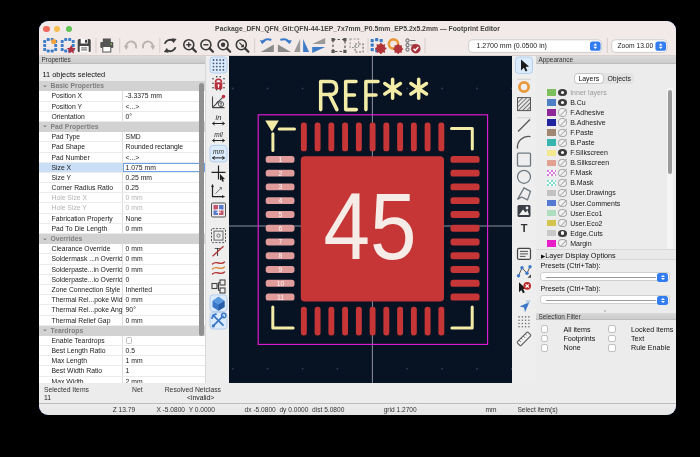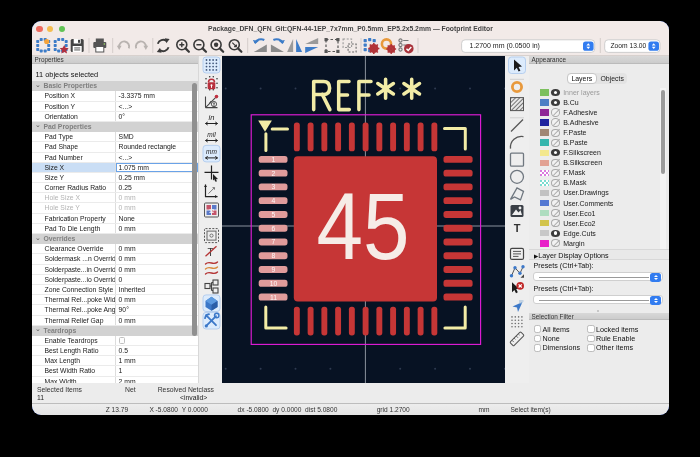--- a/index.html
+++ b/index.html
@@ -1,18 +1,18 @@
 <!DOCTYPE html>
 <html><head>
 <meta charset="utf-8">
 <style>
 * { margin:0; padding:0; box-sizing:border-box; }
 html,body { width:700px; height:457px; background:#000; overflow:hidden;
   font-family:"Liberation Sans", sans-serif; }
-#win { position:absolute; left:32px; top:21px; width:637px; height:393.5px;
+#win { position:absolute; left:39px; top:21px; width:637px; height:393.5px;
   background:#1d4ed8; border-radius:9px; overflow:hidden; }
 #titlebar { position:absolute; left:0; top:0; width:637px; height:14px;
   background:#f2eae8; }
 #titlebar .tl { position:absolute; top:4.7px; width:6.3px; height:6.3px; border-radius:50%; }
 #title { position:absolute; left:0; right:0; top:0; height:14px; line-height:15px;
   text-align:center; font-size:6.8px; font-weight:bold; color:#444; }
 #toolbar { position:absolute; left:0; top:14px; width:637px; height:21px;
   background:#f2eae8; border-bottom:1px solid #d8d1ce; }
 #main { position:absolute; left:0; top:35px; width:637px; height:327px; }
 #props { position:absolute; left:0; top:0; width:167px; height:327px; background:#ececec; border-right:1px solid #d8d8d8;}
@@ -72,21 +72,21 @@
 .step::after { content:""; position:absolute; left:3.2px; bottom:1.8px; border-left:2px solid transparent;
   border-right:2px solid transparent; border-top:2.2px solid #fff; }
 #sfilter { position:absolute; left:0; top:268.5px; width:140px; font-size:7.2px; color:#111; }
 .srow { height:9.35px; display:flex; align-items:center; }
 .scb { width:7.8px; height:7.8px; border:0.8px solid #bdbdbd; border-radius:2.2px; background:#fff;
   margin-left:4.7px; display:inline-block; position:relative; flex-shrink:0; }
 .scb.c2 { margin-left:0; }
 .scb.on { background:#2f7cf6; border-color:#2f7cf6; }
 .scb.on::after { content:""; position:absolute; left:2.2px; top:0.6px; width:2.4px; height:4.4px;
   border:solid #fff; border-width:0 1.3px 1.3px 0; transform:rotate(42deg); }
-.slab { margin-left:1px; }
+.slab { margin-left:15px; }
 .slab.w { width:44.7px; }
 </style>
 </head>
 <body>
 <div id="win">
   <div id="titlebar">
     <div class="tl" style="left:4.4px;background:#ee6a5e;"></div>
     <div class="tl" style="left:14.8px;background:#f5bd4f;"></div>
     <div class="tl" style="left:26.6px;background:#61c354;"></div>
     <div id="title">Package_DFN_QFN_Git:QFN-44-1EP_7x7mm_P0.5mm_EP5.2x5.2mm — Footprint Editor</div>
@@ -721,29 +721,29 @@
       <div class="phead" style="position:absolute; top:256.6px; left:0; right:0;">Selection Filter</div>
       <div id="sfilter">
         <div class="srow">
             <span class="scb"></span>
             <span class="slab w">All items</span>
             <span class="scb c2"></span>
             <span class="slab">Locked items</span>
           </div>
         <div class="srow">
             <span class="scb"></span>
+            <span class="slab w">Footprints</span>
+            <span class="scb c2"></span>
+            <span class="slab">Text</span>
+          </div>
+        <div class="srow">
+            <span class="scb"></span>
             <span class="slab w">None</span>
             <span class="scb c2"></span>
             <span class="slab">Rule Enable</span>
-          </div>
-        <div class="srow">
-            <span class="scb"></span>
-            <span class="slab w">Dimensions</span>
-            <span class="scb c2"></span>
-            <span class="slab">Other items</span>
           </div>
       </div>
     </div>
   </div>
   <div id="msgpanel">
     <span class="abs" style="left:5px; top:2.6px; color:#333;">Selected Items</span>
     <span class="abs" style="left:93px; top:2.6px; color:#333;">Net</span>
     <span class="abs" style="left:125.7px; top:2.6px; color:#333;">Resolved Netclass</span>
     <span class="abs" style="left:5px; top:11.2px;">11</span>
     <span class="abs" style="left:148px; top:11.2px;">&lt;invalid&gt;</span>

